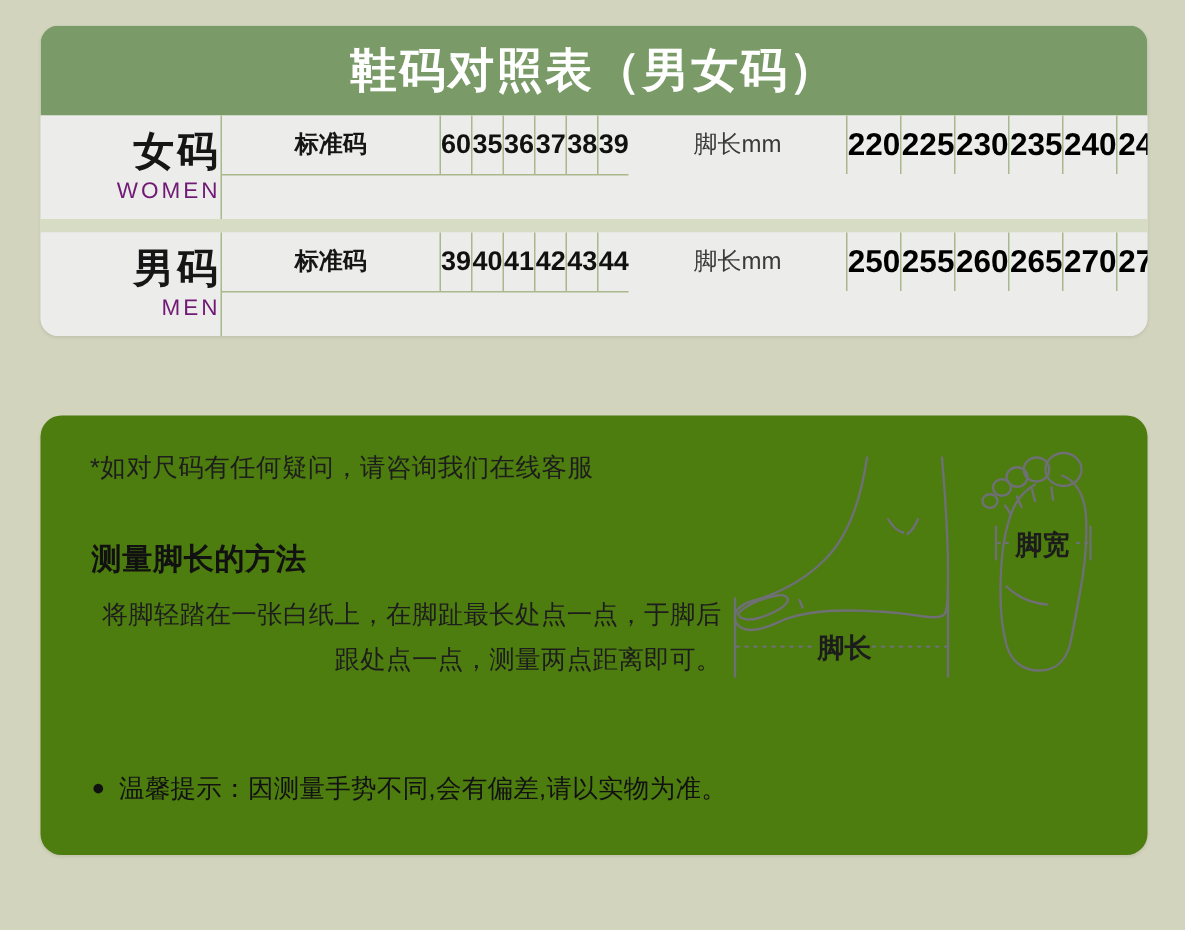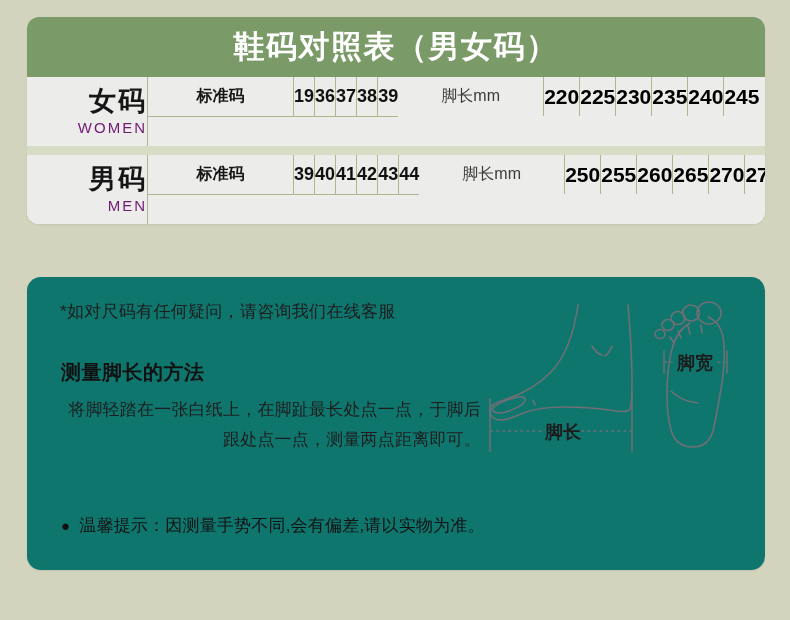--- a/index.html
+++ b/index.html
@@ -134,21 +134,21 @@
     font-size: 21px;
   }
 
   
   .info-card {
     position: absolute;
     left: 27px;
     top: 277px;
     width: 738px;
     height: 293px;
-    background: #0f766e;
+    background: #4d7c0f;
     border-radius: 14px;
     box-shadow: 0 1px 2px rgba(90,95,70,0.13);
     overflow: hidden;
   }
   .note-line {
     position: absolute;
     left: 33px;
     top: 23px;
     font-size: 17px;
     color: #1d1d1d;
@@ -212,21 +212,22 @@
 
     <div class="block">
       <div class="label-cell">
         <div class="label-cn">女码</div>
         <div class="label-en">WOMEN</div>
       </div>
       <div class="grid">
         <div class="grid-row top">
           <div class="row-label">标准码</div>
           <div class="cells">
-            <div class="cell">19</div>
+            <div class="cell">60</div>
+            <div class="cell">35</div>
             <div class="cell">36</div>
             <div class="cell">37</div>
             <div class="cell">38</div>
             <div class="cell">39</div>
           </div>
         </div>
         <div class="grid-row bottom">
           <div class="row-label">脚长mm</div>
           <div class="cells">
             <div class="cell">220</div>

